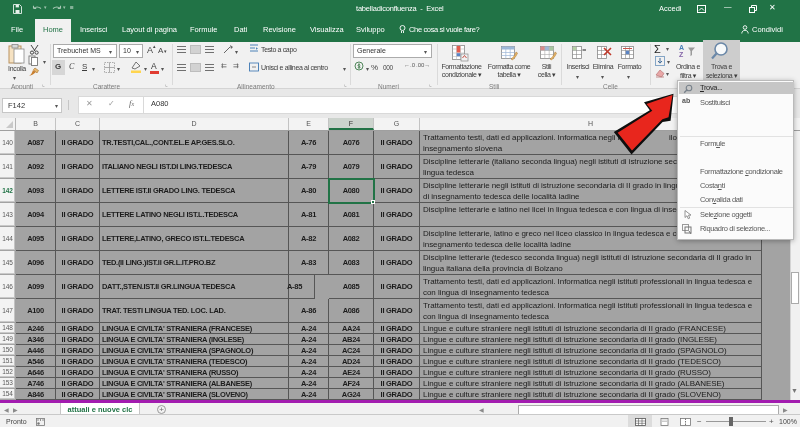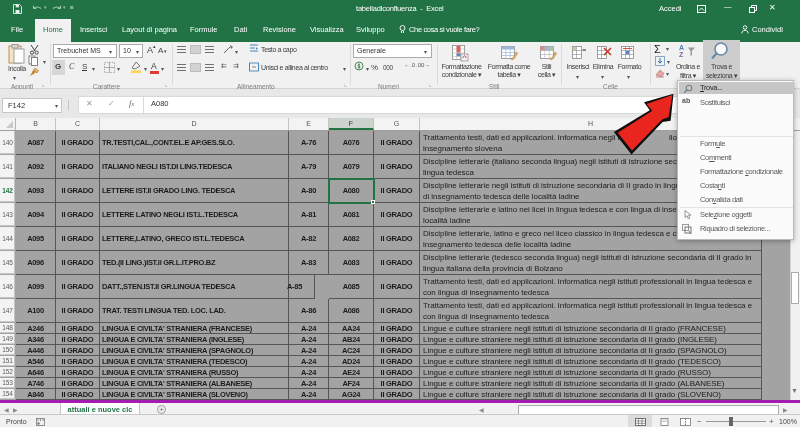--- a/index.html
+++ b/index.html
@@ -375,21 +375,20 @@
 <div class="grow" style="top:72px;height:24px">
 <div class="rnum" style="height:23px">143</div>
 <div class="cell cb" style="left:16px;width:40px">A094</div>
 <div class="cell cb" style="left:56px;width:44px">II GRADO</div>
 <div class="cell cl" style="left:100px;width:189px">LETTERE LATINO NEGLI IST.L.TEDESCA</div>
 <div class="cell cb" style="left:289px;width:40px">A-81</div>
 <div class="cell cb" style="left:329px;width:45px">A081</div>
 <div class="cell cb" style="left:374px;width:46px">II GRADO</div>
 <div class="cell ch2" style="left:420px;width:342px">
           <span>Discipline letterarie e latino nei licei in lingua tedesca e con lingua di insegnamento tedesca delle</span>
-          <span>località ladine</span>
         </div>
 </div>
 <div class="grow" style="top:96px;height:24px">
 <div class="rnum" style="height:23px">144</div>
 <div class="cell cb" style="left:16px;width:40px">A095</div>
 <div class="cell cb" style="left:56px;width:44px">II GRADO</div>
 <div class="cell cl" style="left:100px;width:189px">LETTERE,LATINO, GRECO IST.L.TEDESCA</div>
 <div class="cell cb" style="left:289px;width:40px">A-82</div>
 <div class="cell cb" style="left:329px;width:45px">A082</div>
 <div class="cell cb" style="left:374px;width:46px">II GRADO</div>
@@ -563,21 +562,20 @@
  <div id="mhil"></div>
  <svg class="abs" style="left:5px;top:3px" width="10" height="10" viewBox="0 0 10 10">
         <circle cx="6" cy="4" r="2.8" fill="none" stroke="#77808a" stroke-width="1.1"></circle>
         <path d="M3.8 6 1.2 8.8" stroke="#77808a" stroke-width="1.3"></path>
       </svg>
  <div class="mi" style="top:0;height:13px;line-height:13px;color:#262626"><u>T</u>rova...</div>
  <div class="mico" style="top:16px;font-weight:bold;color:#555">ab</div>
  <div class="mi" style="top:15px">Sostituisci</div>
  <div class="msep" style="top:55px"></div>
  <div class="mi" style="top:56px">Form<u>u</u>le</div>
- <div class="mi" style="top:70px">Co<u>m</u>menti</div>
  <div class="mi" style="top:84px">Formattazione <u>c</u>ondizionale</div>
  <div class="mi" style="top:98px">Costa<u>n</u>ti</div>
  <div class="mi" style="top:112px">Con<u>v</u>alida dati</div>
  <div class="msep" style="top:126px"></div>
  <div class="mi" style="top:127px">Sele<u>z</u>ione oggetti</div>
  <svg class="abs" style="left:6px;top:129px" width="8" height="10" viewBox="0 0 8 10">
         <path d="M1 0.5v7l2-1.8 1.2 3 1.5-.6-1.2-3H7z" fill="#fff" stroke="#888" stroke-width="0.9"></path>
       </svg>
  <div class="mi" style="top:141px">Riquadro di selezione...</div>
  <svg class="abs" style="left:4px;top:143px" width="11" height="11" viewBox="0 0 11 11">

